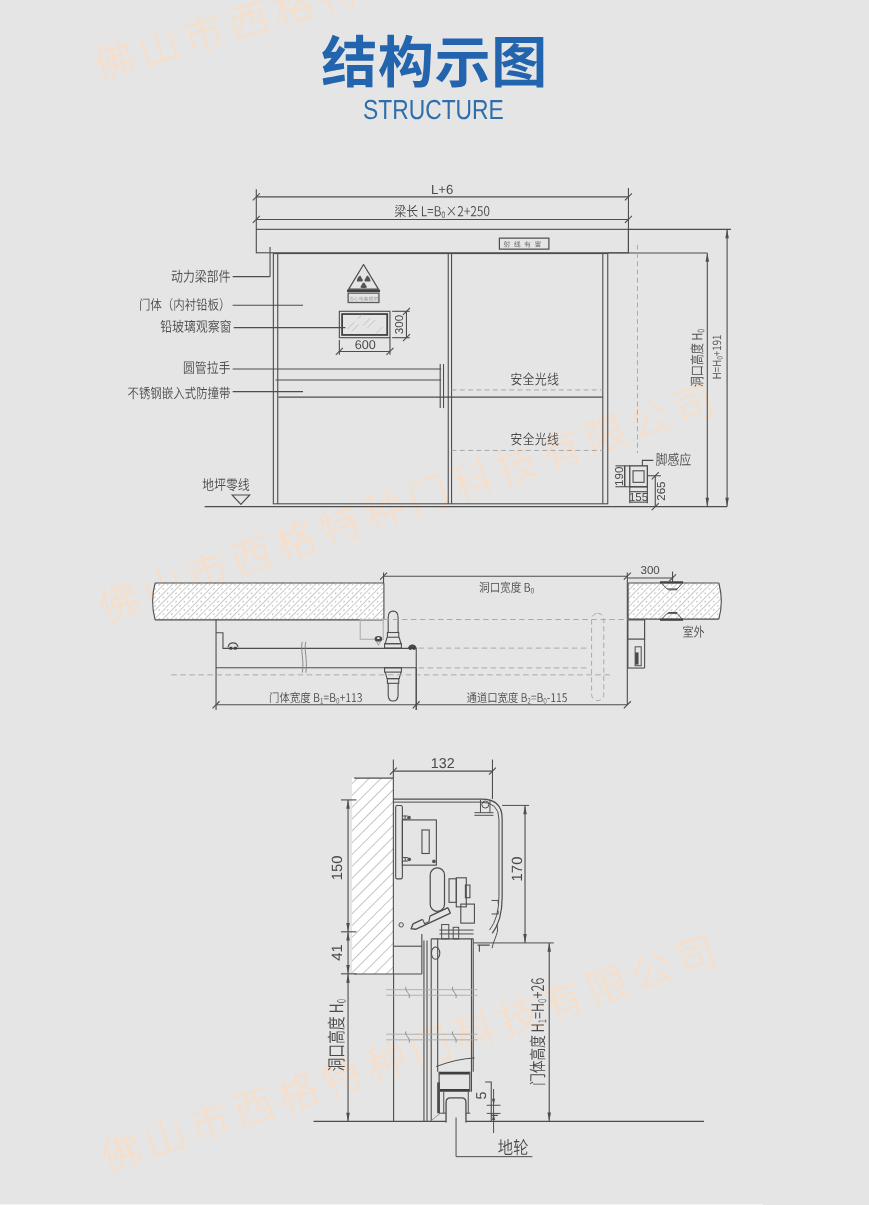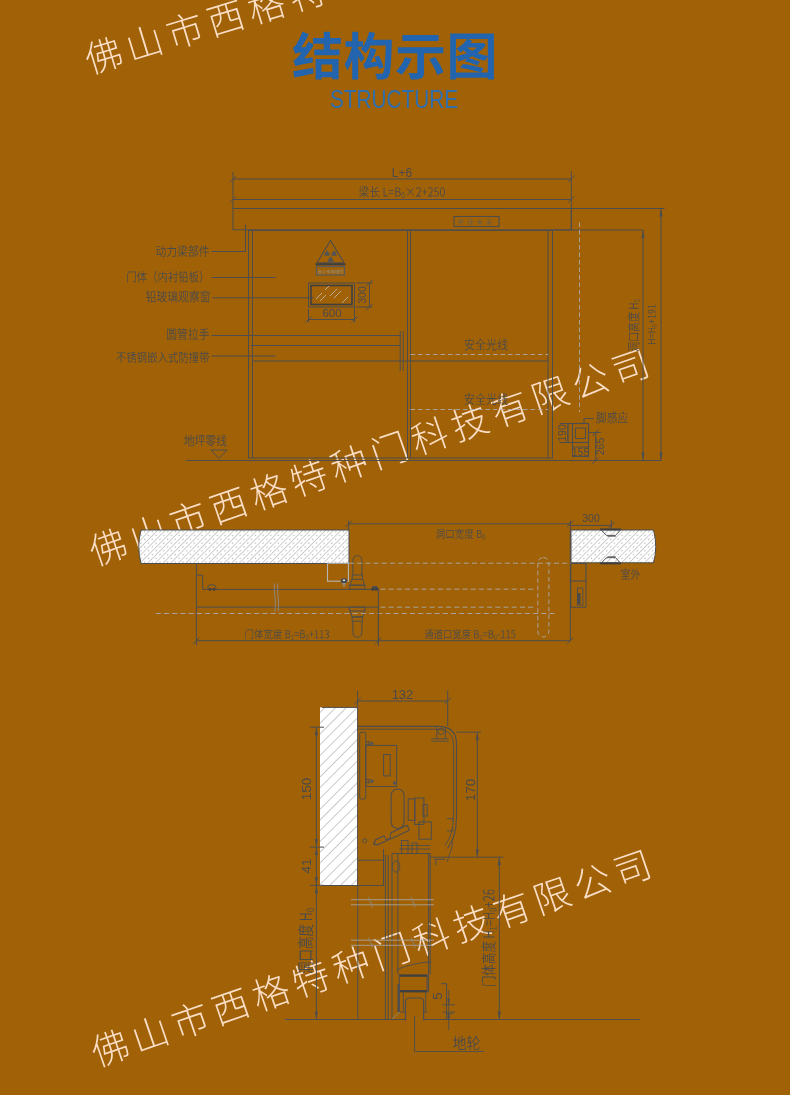--- a/index.html
+++ b/index.html
@@ -1,14 +1,14 @@
 <!DOCTYPE html>
 <html><head><meta charset="utf-8"><title>结构示图</title><style>
 html,body{margin:0;padding:0;background:#fff;}
-.page{position:relative;width:790px;height:1095px;overflow:hidden;background:#a16207;}
+.page{position:relative;width:790px;height:1095px;overflow:hidden;background:#e5e5e5;}
 svg{position:absolute;left:0;top:0;}
 text{font-family:"Liberation Sans",sans-serif;}
 </style></head><body>
 <div class="page">
 <svg width="790" height="1095" viewBox="0 0 790 1095">
 <defs>
 <pattern id="hz" width="5.4" height="5.4" patternUnits="userSpaceOnUse" patternTransform="rotate(-45)">
   <rect width="5.4" height="5.4" fill="#fff"></rect>
   <line x1="0" y1="0" x2="5.4" y2="0" stroke="#858585" stroke-width="0.8"></line>
   <circle cx="1.8" cy="3.1" r="0.6" fill="#999"></circle>

